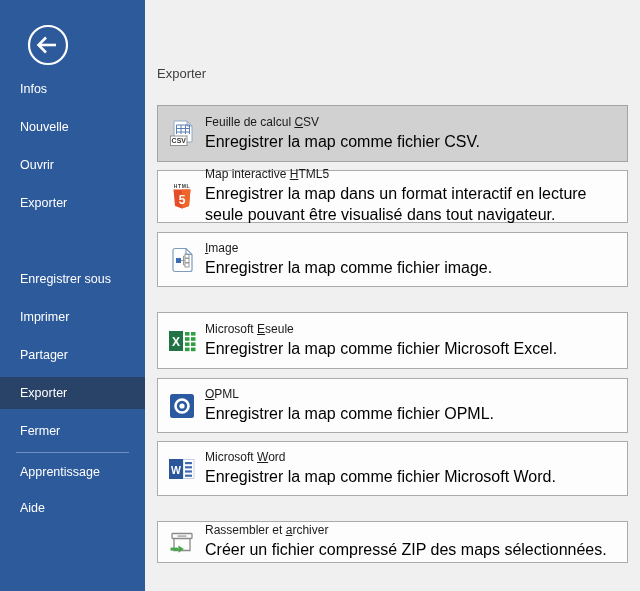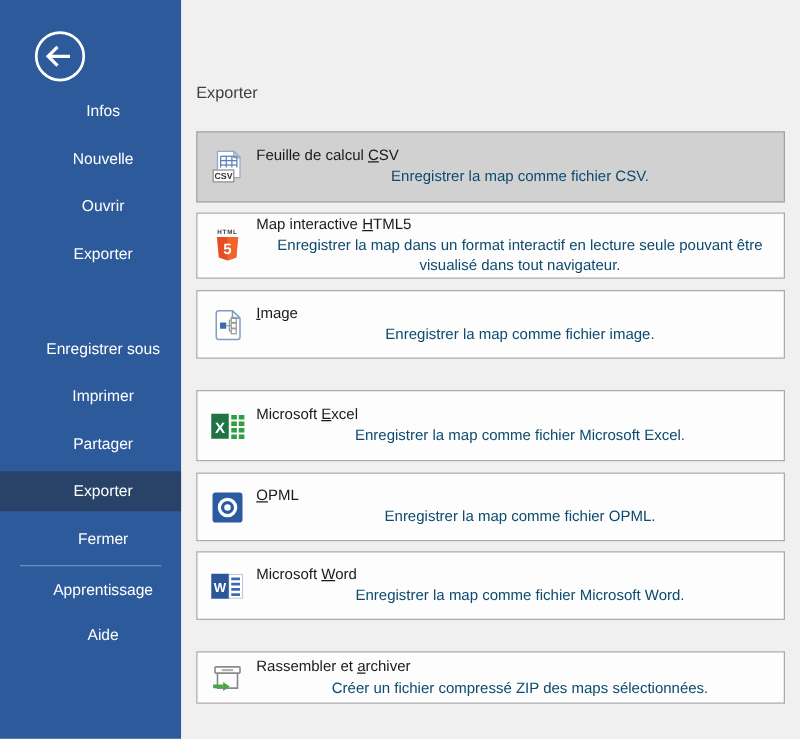--- a/index.html
+++ b/index.html
@@ -8,38 +8,37 @@
     font-family:"Liberation Sans",sans-serif;
     background:#f0f0f0;
   }
   
   .sidebar{position:absolute;left:0;top:0;width:145px;height:591px;background:#2d5a9b;}
   .back-btn{position:absolute;left:26px;top:23px;width:44px;height:44px;cursor:pointer;}
   .nav-item{
     position:absolute;left:0;width:145px;height:32px;line-height:32px;
     padding-left:20px;box-sizing:border-box;color:#ffffff;font-size:12.5px;cursor:pointer;
     white-space:nowrap;
-    text-align:center;
   }
   .nav-item.selected{background:#294368;}
   .nav-divider{position:absolute;left:16px;width:113px;height:1px;background:#6f8fc2;}
   
   .main{position:absolute;left:145px;top:0;width:495px;height:591px;background:#f0f0f0;}
   .page-title{position:absolute;left:12px;top:66px;font-size:13px;color:#3f3f3f;}
   .card{
     position:absolute;left:12px;width:471px;box-sizing:border-box;
     background:#fdfdfd;border:1px solid #ababab;
     display:flex;align-items:center;padding-left:9px;cursor:pointer;
   }
   .card.selected{background:#d1d1d1;border-color:#a3a3a3;}
   .card .icon{width:30px;flex:0 0 30px;margin-right:8px;display:flex;align-items:center;justify-content:center;}
   .card .txt{flex:1;}
   .title{font-size:12px;color:#1a1a1a;margin-bottom:3px;}
   .accel{text-decoration:underline;}
-  .desc{font-size:12px;color:#0c4a6e;line-height:1.3;text-align:center;}
+  .desc{font-size:16px;color:#000000;line-height:1.3;}
 </style>
 </head>
 <body>
 
 <div class="sidebar">
 
   <div class="back-btn">
     <svg width="44" height="44" viewBox="0 0 44 44">
       <circle cx="22" cy="22" r="19" fill="none" stroke="#ffffff" stroke-width="2.2"></circle>
       <line x1="13" y1="22" x2="30" y2="22" stroke="#ffffff" stroke-width="2.6"></line>
@@ -141,21 +140,21 @@
           <rect x="18" y="10.2" width="4.5" height="3.6"></rect>
           <rect x="24" y="10.2" width="4.5" height="3.6"></rect>
           <rect x="18" y="15.4" width="4.5" height="3.6"></rect>
           <rect x="24" y="15.4" width="4.5" height="3.6"></rect>
           <rect x="18" y="20.6" width="4.5" height="3.6"></rect>
           <rect x="24" y="20.6" width="4.5" height="3.6"></rect>
         </g>
       </svg>
     </div>
     <div class="txt">
-      <div class="title"><span>Microsoft </span><span class="accel">E</span><span>xcel</span></div>
+      <div class="title"><span>Microsoft </span><span class="accel">E</span><span>seule</span></div>
       <div class="desc">Enregistrer la map comme fichier Microsoft Excel.</div>
     </div>
   </div>
 
   <div class="card" style="top:378px;height:55px">
     <div class="icon">
       <svg width="26" height="26" viewBox="0 0 26 26">
         <rect x="1" y="1" width="24" height="24" rx="2.5" fill="#2c5aa0"></rect>
         <circle cx="13" cy="13" r="6.5" fill="none" stroke="#ffffff" stroke-width="2.6"></circle>
         <circle cx="13" cy="13" r="2.6" fill="#ffffff"></circle>

